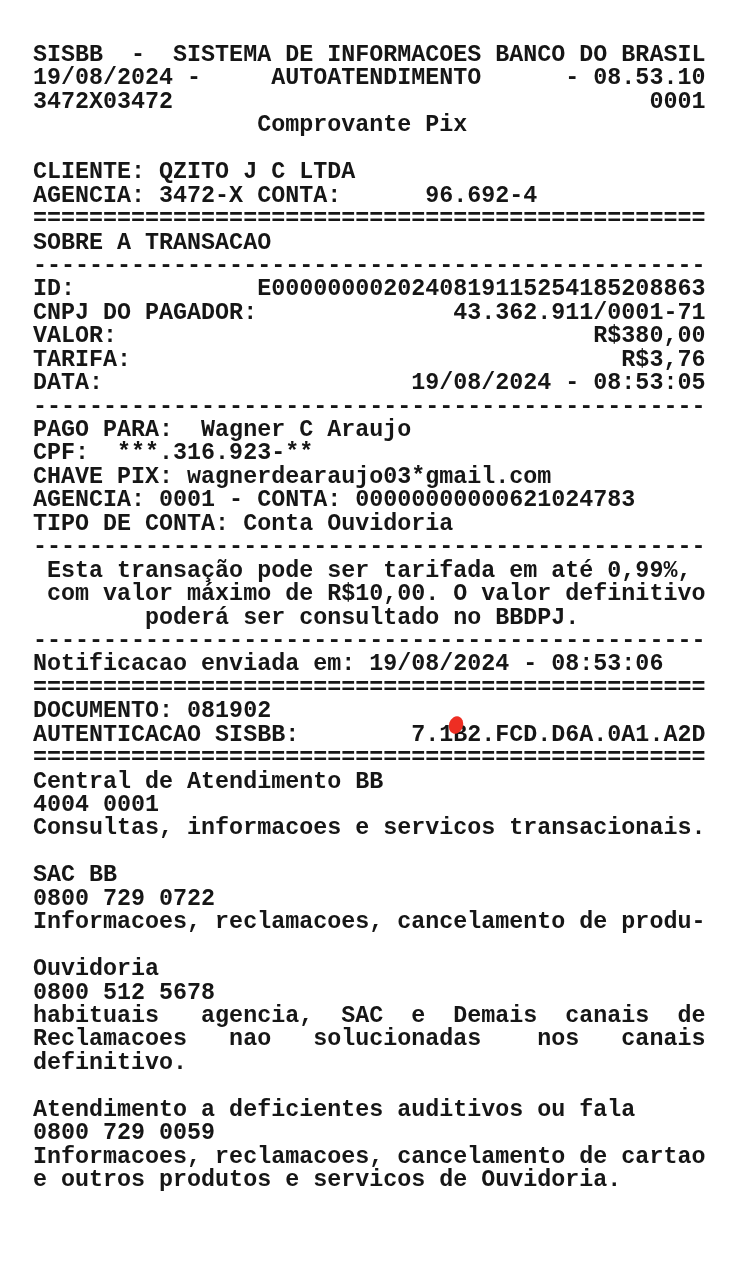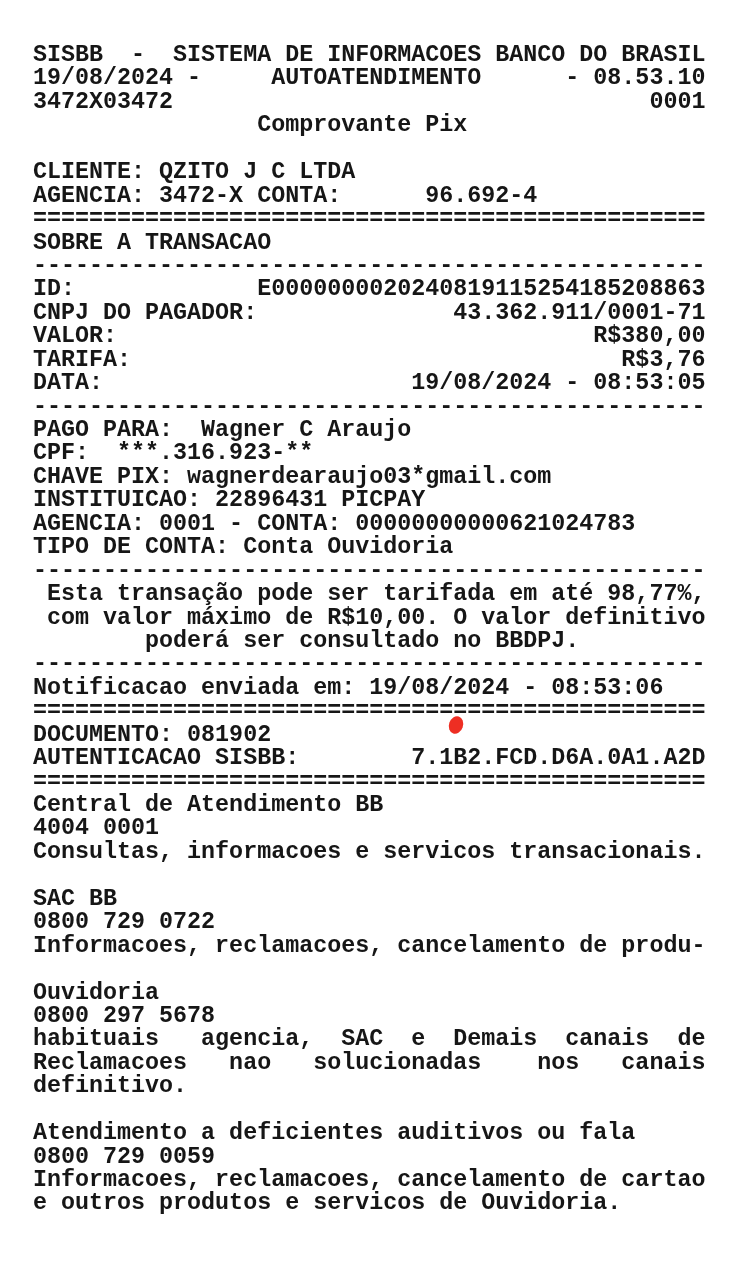--- a/index.html
+++ b/index.html
@@ -54,43 +54,42 @@
       <div class="line">------------------------------------------------</div>
       <div class="line">ID:             E0000000020240819115254185208863</div>
       <div class="line">CNPJ DO PAGADOR:              43.362.911/0001-71</div>
       <div class="line">VALOR:                                  R$380,00</div>
       <div class="line">TARIFA:                                   R$3,76</div>
       <div class="line">DATA:                      19/08/2024 - 08:53:05</div>
       <div class="line">------------------------------------------------</div>
       <div class="line">PAGO PARA:  Wagner C Araujo</div>
       <div class="line">CPF:  ***.316.923-**</div>
       <div class="line">CHAVE PIX: wagnerdearaujo03*gmail.com</div>
-      <div class="line">INSTITUICAO: 22896431 PICPAY</div>
       <div class="line">AGENCIA: 0001 - CONTA: 00000000000621024783</div>
       <div class="line">TIPO DE CONTA: Conta Ouvidoria</div>
       <div class="line">------------------------------------------------</div>
-      <div class="line"> Esta transação pode ser tarifada em até 98,77%,</div>
+      <div class="line"> Esta transação pode ser tarifada em até 0,99%,</div>
       <div class="line"> com valor máximo de R$10,00. O valor definitivo</div>
       <div class="line">        poderá ser consultado no BBDPJ.</div>
       <div class="line">------------------------------------------------</div>
       <div class="line">Notificacao enviada em: 19/08/2024 - 08:53:06</div>
       <div class="line">================================================</div>
       <div class="line">DOCUMENTO: 081902</div>
       <div class="line">AUTENTICACAO SISBB:        7.1B2.FCD.D6A.0A1.A2D</div>
       <div class="line">================================================</div>
       <div class="line">Central de Atendimento BB</div>
       <div class="line">4004 0001</div>
       <div class="line">Consultas, informacoes e servicos transacionais.</div>
       <div class="line">&nbsp;</div>
       <div class="line">SAC BB</div>
       <div class="line">0800 729 0722</div>
       <div class="line">Informacoes, reclamacoes, cancelamento de produ-</div>
       <div class="line">&nbsp;</div>
       <div class="line">Ouvidoria</div>
-      <div class="line">0800 297 5678</div>
+      <div class="line">0800 512 5678</div>
       <div class="line">habituais   agencia,  SAC  e  Demais  canais  de</div>
       <div class="line">Reclamacoes   nao   solucionadas    nos   canais</div>
       <div class="line">definitivo.</div>
       <div class="line">&nbsp;</div>
       <div class="line">Atendimento a deficientes auditivos ou fala</div>
       <div class="line">0800 729 0059</div>
       <div class="line">Informacoes, reclamacoes, cancelamento de cartao</div>
       <div class="line">e outros produtos e servicos de Ouvidoria.</div>
     </div>
   <div class="red-dot" id="red-dot" style="background: rgb(238, 46, 35);"></div>

